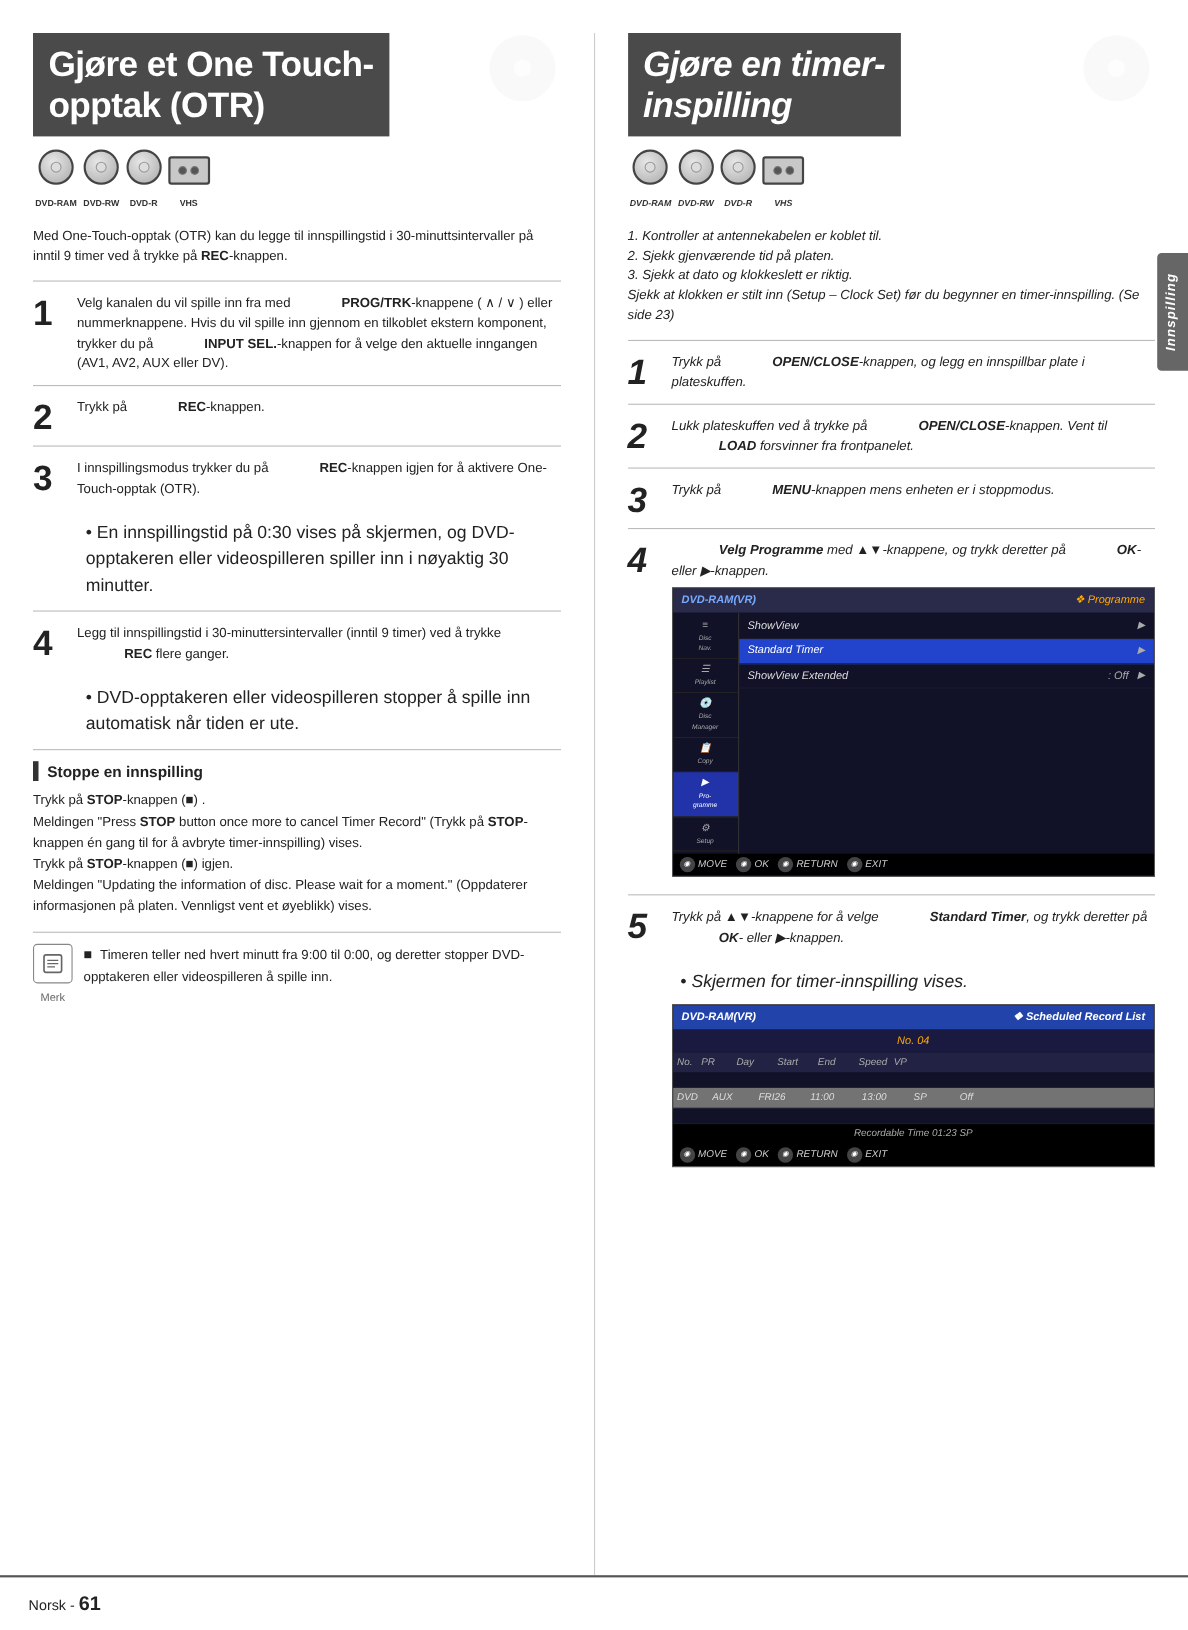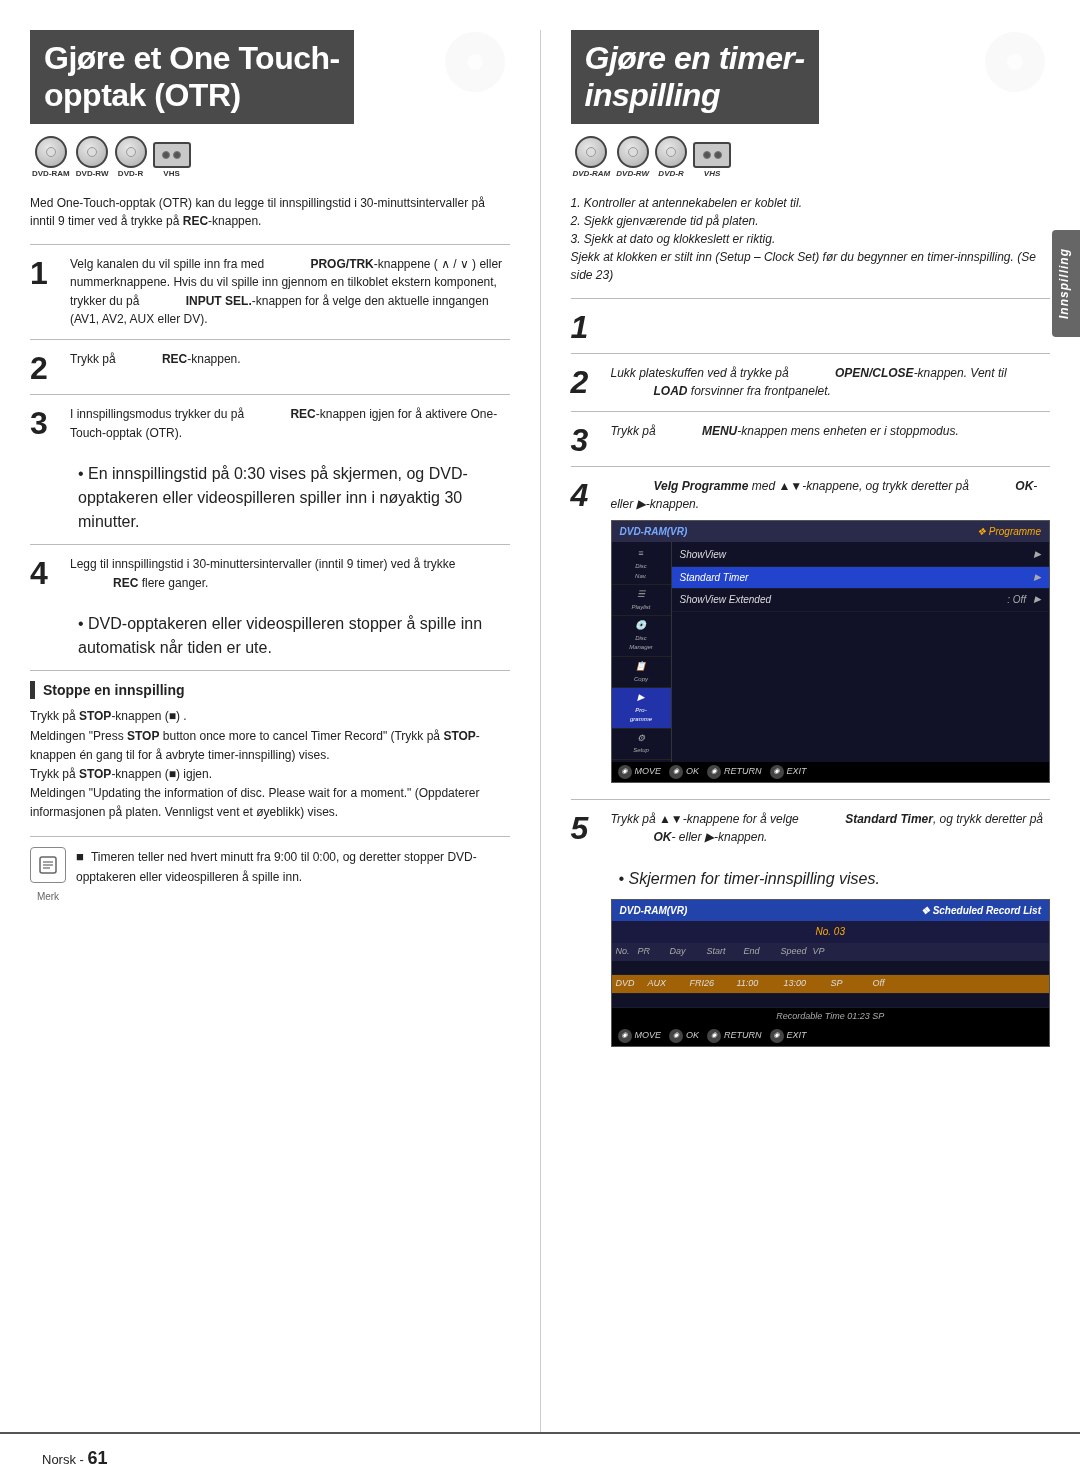--- a/index.html
+++ b/index.html
@@ -344,21 +344,21 @@
       display: flex;
       padding: 2px 4px;
       font-size: 9px;
       color: #ddd;
       gap: 12px;
       background: #111128;
       border-bottom: 1px solid #1a1a30;
     }
 
     .sched-row.highlight {
-      background: #a16207;
+      background: #737373;
     }
 
     .sched-footer-row {
       background: #000000;
       padding: 2px 6px;
       font-size: 9px;
       color: #aaa;
       text-align: center;
     }
 
@@ -371,21 +371,21 @@
       color: #ccc;
       align-items: center;
     }
 
     
     .bottom-bar {
       height: 50px;
       display: flex;
       align-items: center;
       justify-content: space-between;
-      padding: 0 42px;
+      padding: 0 26px;
       border-top: 2px solid #555;
       background: #fff;
       margin-top: auto;
     }
 
     .col-right-wrapper {
       position: relative;
       flex: 1;
       display: flex;
       font-style: italic;
@@ -401,21 +401,21 @@
       align-items: flex-end;
       gap: 6px;
       margin-bottom: 16px;
       padding-left: 2px;
     }
 
     .d-icon {
       display: flex;
       flex-direction: column;
       align-items: center;
-      gap: 1px;
+      gap: 12px;
     }
 
     .d-circle {
       width: 32px;
       height: 32px;
       border-radius: 50%;
       border: 2px solid #444;
       background: radial-gradient(circle at 40% 35%, #e8e8e8, #aaa);
       position: relative;
       display: flex;
@@ -619,20 +619,23 @@
 
         <div class="intro-text">
           1. Kontroller at antennekabelen er koblet til.<br>
           2. Sjekk gjenværende tid på platen.<br>
           3. Sjekk at dato og klokkeslett er riktig.<br>
           Sjekk at klokken er stilt inn (Setup – Clock Set) før du begynner en timer-innspilling. (Se side 23)
         </div>
 
         <div class="step">
           <div class="step-num">1</div>
+          <div class="step-content">
+            Trykk på <strong>OPEN/CLOSE</strong>-knappen, og legg en innspillbar plate i plateskuffen.
+          </div>
         </div>
 
         <div class="step">
           <div class="step-num">2</div>
           <div class="step-content">
             Lukk plateskuffen ved å trykke på <strong>OPEN/CLOSE</strong>-knappen. Vent til <strong>LOAD</strong> forsvinner fra frontpanelet.
           </div>
         </div>
 
         <div class="step">
@@ -730,21 +733,21 @@
             </ul>
 
             
             <div class="screen-wrapper">
               <div class="sched-screen">
                 <div class="sched-header">
                   <span>DVD-RAM(VR)</span>
                   <span>❖ Scheduled Record List</span>
                 </div>
                 <div class="sched-subheader">
-                  <span>No. 03</span>
+                  <span>No. 04</span>
                 </div>
                 <div class="sched-cols">
                   <span style="width:20px;">No.</span>
                   <span style="width:30px;">PR</span>
                   <span style="width:35px;">Day</span>
                   <span style="width:35px;">Start</span>
                   <span style="width:35px;">End</span>
                   <span style="width:30px;">Speed</span>
                   <span style="width:20px;">VP</span>
                 </div>

